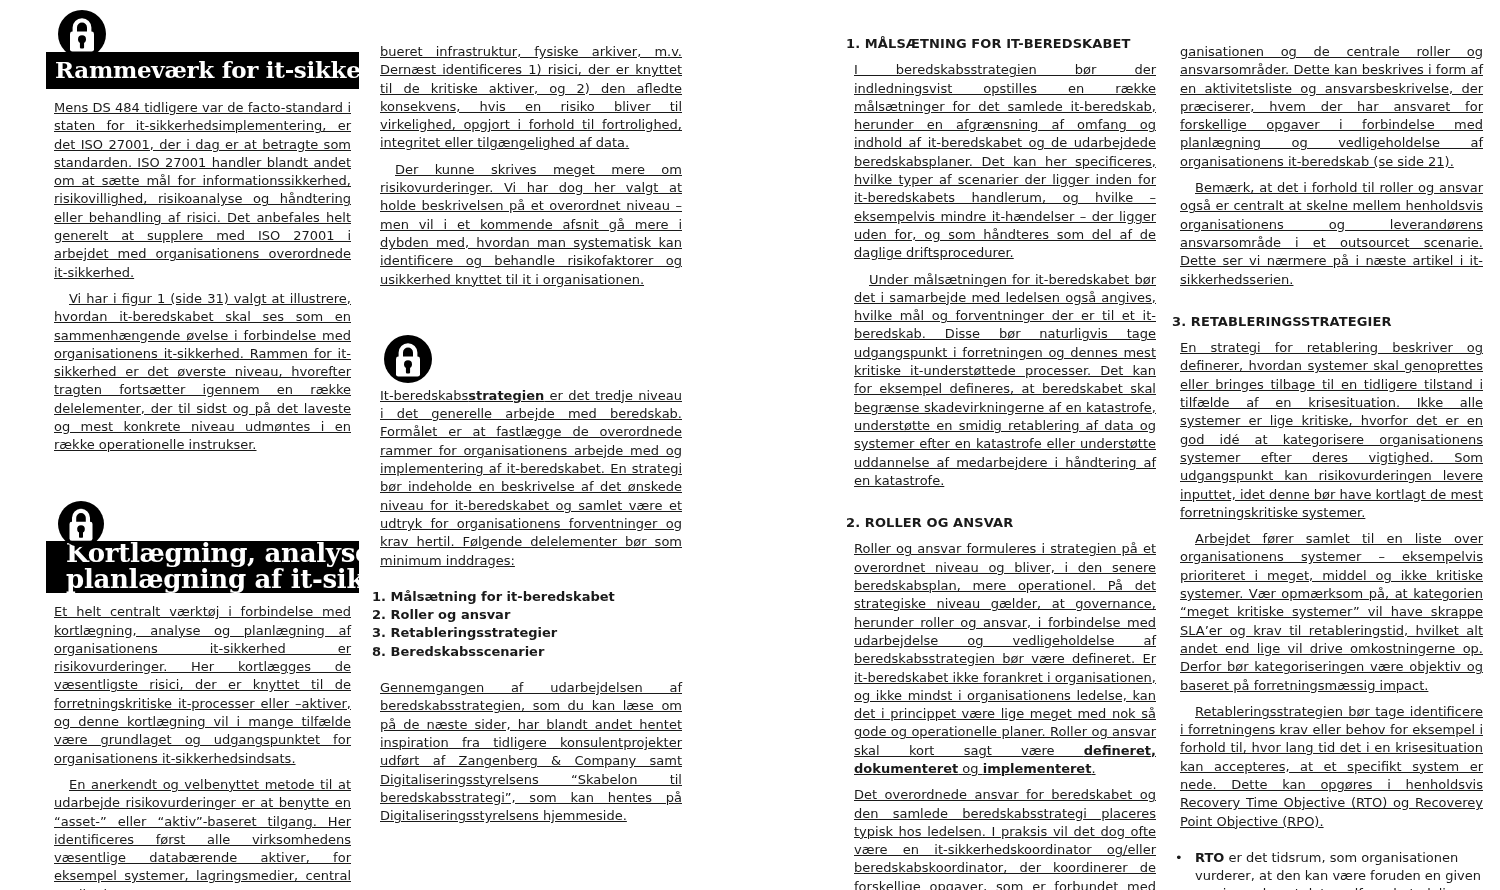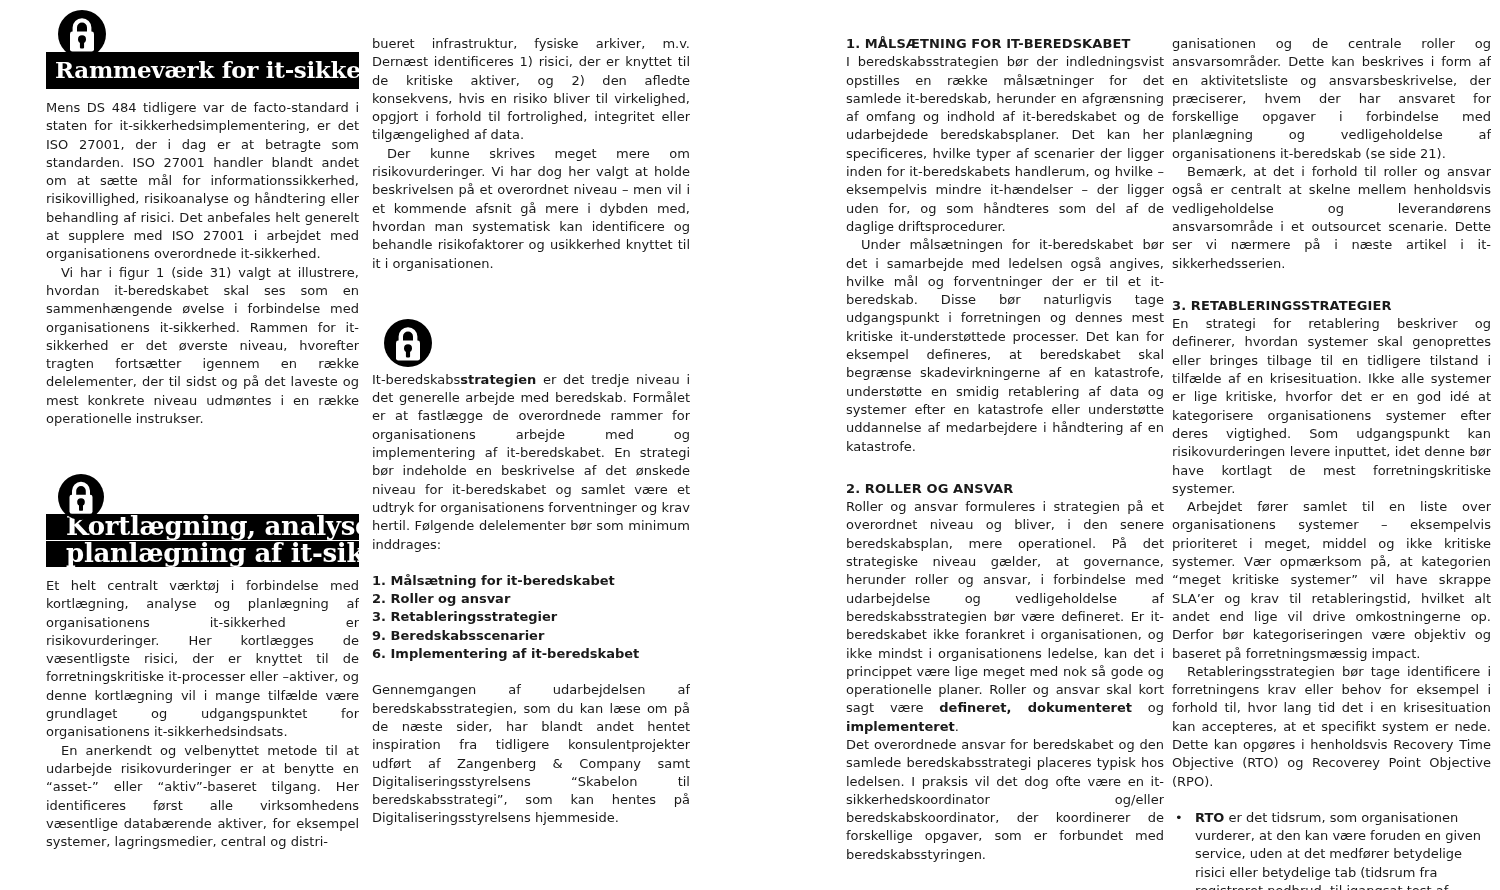--- a/index.html
+++ b/index.html
@@ -14,21 +14,21 @@
   .col{
     position:absolute;top:0;height:890px;overflow:hidden;
     font-size:13px;line-height:18.3px;
     text-align:justify;
     hyphens:auto;-webkit-hyphens:auto;
   }
   #col1{left:46px;width:313px;padding-top:10px;}
   #col2{left:372px;width:318px;padding-top:35px;}
   #col3{left:846px;width:318px;padding-top:35px;}
   #col4{left:1172px;width:319px;padding-top:35px;}
-  .col p{margin:0;}
+  .col p{margin:8px;text-decoration:underline;}
   .ind{text-indent:15px;}
   .gap-top{margin-top:18px;}
 
   .section-head{margin:0 0 10px 0;}
   .section-head.later{margin-top:46px;}
   .lock{display:block;margin-left:12px;margin-bottom:-6px;position:relative;}
   .banner span{
     display:inline-block;background:#000;color:#fff;
     font-family:"DejaVu Serif","Liberation Serif",serif;
     font-weight:700;white-space:nowrap;letter-spacing:-0.3px;
@@ -97,42 +97,41 @@
         <circle cx="30" cy="36.5" r="5" fill="#000"></circle>
         <rect x="27.4" y="38.5" width="5.2" height="9.5" rx="1" fill="#000"></rect>
       </svg>
     </div>
     <p><span>It-beredskabs</span><b>strategien</b><span> er det tredje niveau i det generelle arbejde med beredskab. Formålet er at fastlægge de overordnede rammer for organisationens arbejde med og implementering af it-beredskabet. En strategi bør indeholde en beskrivelse af det ønskede niveau for it-beredskabet og samlet være et udtryk for organisationens forventninger og krav hertil. Følgende delelementer bør som minimum inddrages:</span></p>
 
     <div class="blist">
       <div>1. Målsætning for it-beredskabet</div>
       <div>2. Roller og ansvar</div>
       <div>3. Retableringsstrategier</div>
-      <div>9. Beredskabsscenarier</div>
-      <div>6. Implementering af it-beredskabet</div>
+      <div>8. Beredskabsscenarier</div>
     </div>
 
     <p>Gennemgangen af udarbejdelsen af beredskabsstrategien, som du kan læse om på de næste sider, har blandt andet hentet inspiration fra tidligere konsulentprojekter udført af Zangenberg &amp; Company samt Digitaliseringsstyrelsens “Skabelon til beredskabsstrategi”, som kan hentes på Digitaliseringsstyrelsens hjemmeside.</p>
   </div>
 
   <div class="col" id="col3">
     <div class="subhead first">1. MÅLSÆTNING FOR IT-BEREDSKABET</div>
     <p>I beredskabsstrategien bør der indledningsvist opstilles en række målsætninger for det samlede it-beredskab, herunder en afgrænsning af omfang og indhold af it-beredskabet og de udarbejdede beredskabsplaner. Det kan her specificeres, hvilke typer af scenarier der ligger inden for it-beredskabets handlerum, og hvilke – eksempelvis mindre it-hændelser – der ligger uden for, og som håndteres som del af de daglige driftsprocedurer.</p>
     <p class="ind">Under målsætningen for it-beredskabet bør det i samarbejde med ledelsen også angives, hvilke mål og forventninger der er til et it-beredskab. Disse bør naturligvis tage udgangspunkt i forretningen og dennes mest kritiske it-understøttede processer. Det kan for eksempel defineres, at beredskabet skal begrænse skadevirkningerne af en katastrofe, understøtte en smidig retablering af data og systemer efter en katastrofe eller understøtte uddannelse af medarbejdere i håndtering af en katastrofe.</p>
 
     <div class="subhead">2. ROLLER OG ANSVAR</div>
     <p><span>Roller og ansvar formuleres i strategien på et overordnet niveau og bliver, i den senere beredskabsplan, mere operationel. På det strategiske niveau gælder, at governance, herunder roller og ansvar, i forbindelse med udarbejdelse og vedligeholdelse af beredskabsstrategien bør være defineret. Er it-beredskabet ikke forankret i organisationen, og ikke mindst i organisationens ledelse, kan det i princippet være lige meget med nok så gode og operationelle planer. Roller og ansvar skal kort sagt være </span><b>defineret, dokumenteret</b><span> og </span><b>implementeret</b><span>.</span></p>
 
     <p class="gap-top">Det overordnede ansvar for beredskabet og den samlede beredskabsstrategi placeres typisk hos ledelsen. I praksis vil det dog ofte være en it-sikkerhedskoordinator og/eller beredskabskoordinator, der koordinerer de forskellige opgaver, som er forbundet med beredskabsstyringen.</p>
 
   </div>
 
   <div class="col" id="col4">
     <p>ganisationen og de centrale roller og ansvarsområder. Dette kan beskrives i form af en aktivitetsliste og ansvarsbeskrivelse, der præciserer, hvem der har ansvaret for forskellige opgaver i forbindelse med planlægning og vedligeholdelse af organisationens it-beredskab (se side 21).</p>
-    <p class="ind">Bemærk, at det i forhold til roller og ansvar også er centralt at skelne mellem henholdsvis vedligeholdelse og leverandørens ansvarsområde i et outsourcet scenarie. Dette ser vi nærmere på i næste artikel i it-sikkerhedsserien.</p>
+    <p class="ind">Bemærk, at det i forhold til roller og ansvar også er centralt at skelne mellem henholdsvis organisationens og leverandørens ansvarsområde i et outsourcet scenarie. Dette ser vi nærmere på i næste artikel i it-sikkerhedsserien.</p>
 
     <div class="subhead">3. RETABLERINGSSTRATEGIER</div>
     <p>En strategi for retablering beskriver og definerer, hvordan systemer skal genoprettes eller bringes tilbage til en tidligere tilstand i tilfælde af en krisesituation. Ikke alle systemer er lige kritiske, hvorfor det er en god idé at kategorisere organisationens systemer efter deres vigtighed. Som udgangspunkt kan risikovurderingen levere inputtet, idet denne bør have kortlagt de mest forretningskritiske systemer.</p>
     <p class="ind">Arbejdet fører samlet til en liste over organisationens systemer – eksempelvis prioriteret i meget, middel og ikke kritiske systemer. Vær opmærksom på, at kategorien “meget kritiske systemer” vil have skrappe SLA’er og krav til retableringstid, hvilket alt andet end lige vil drive omkostningerne op. Derfor bør kategoriseringen være objektiv og baseret på forretningsmæssig impact.</p>
     <p class="ind">Retableringsstrategien bør tage identificere i forretningens krav eller behov for eksempel i forhold til, hvor lang tid det i en krisesituation kan accepteres, at et specifikt system er nede. Dette kan opgøres i henholdsvis Recovery Time Objective (RTO) og Recoverey Point Objective (RPO).</p>
 
     <div class="bullets">
       <div class="bullet">
         <span class="dot">•</span>
         <span class="btext"><b>RTO</b><span> er det tidsrum, som organisationen vurderer, at den kan være foruden en given service, uden at det medfører betydelige risici eller betydelige tab (tidsrum fra registreret nedbrud, til igangsat test af genetableret service).</span></span>

